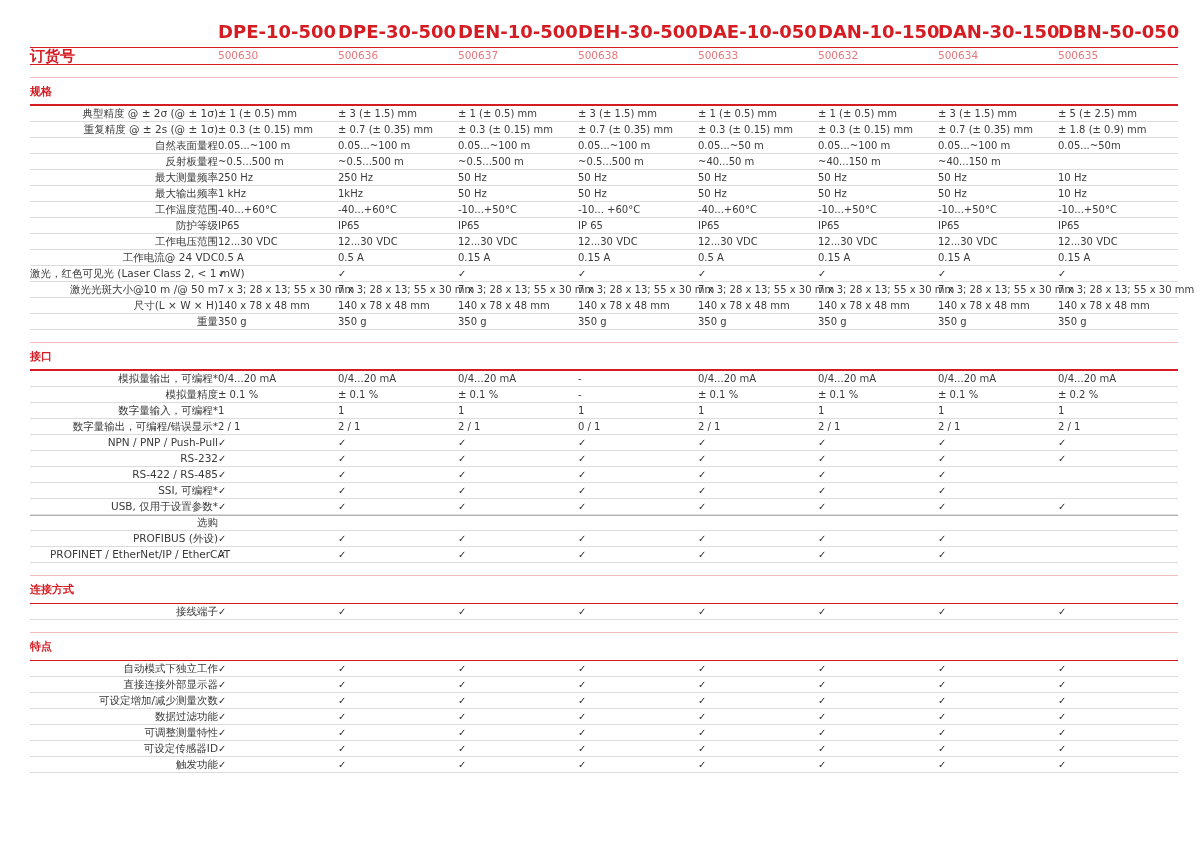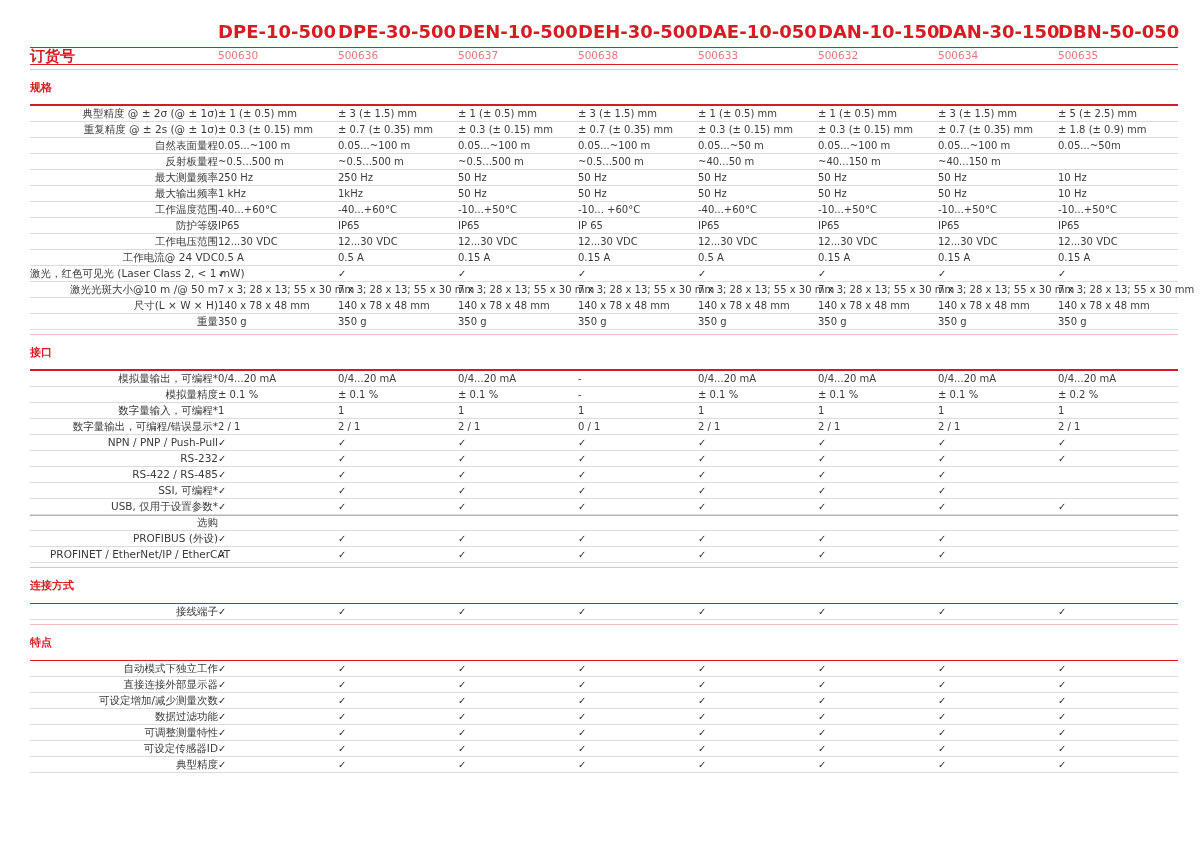--- a/index.html
+++ b/index.html
@@ -25,21 +25,21 @@
   .product-name {
     color:#d51c23; font-weight:bold; font-size:18px; padding-bottom:5px;
     white-space:nowrap;
   }
   
   .order-row { height:17px; border-bottom:1px solid #d51c23; }
   .order-label { color:#d51c23; font-weight:bold; font-size:15px; }
   .order-no { color:#e5777c; font-size:10.5px; }
   
   .section-row {
-    margin-top:4px; height:37px; align-items:center;
+    margin-top:12px; height:29px; align-items:center;
     border-top:1px solid #f0bcbc; border-bottom:2px solid #d51c23;
   }
   .section-row.light { border-bottom-width:1px; }
   .section-title {
     grid-column:1 / -1; color:#d51c23; font-weight:bold; font-size:11px;
   }
   
   .subhead-row { border-top:1px solid #b2b2b2; }
 </style>
 </head>
@@ -437,21 +437,21 @@
       <div class="cell check">✓</div>
       <div class="cell check">✓</div>
       <div class="cell check">✓</div>
       <div class="cell check">✓</div>
       <div class="cell check">✓</div>
       <div class="cell check">✓</div>
       <div class="cell check">✓</div>
       <div class="cell check">✓</div>
     </div>
     <div class="row">
-      <div class="cell label-cell">典型精度</div>
+      <div class="cell label-cell">触发功能</div>
       <div class="cell check">✓</div>
       <div class="cell check">✓</div>
       <div class="cell check">✓</div>
       <div class="cell check">✓</div>
       <div class="cell check">✓</div>
       <div class="cell check">✓</div>
       <div class="cell check">✓</div>
       <div class="cell check">✓</div>
     </div>
   </div>

